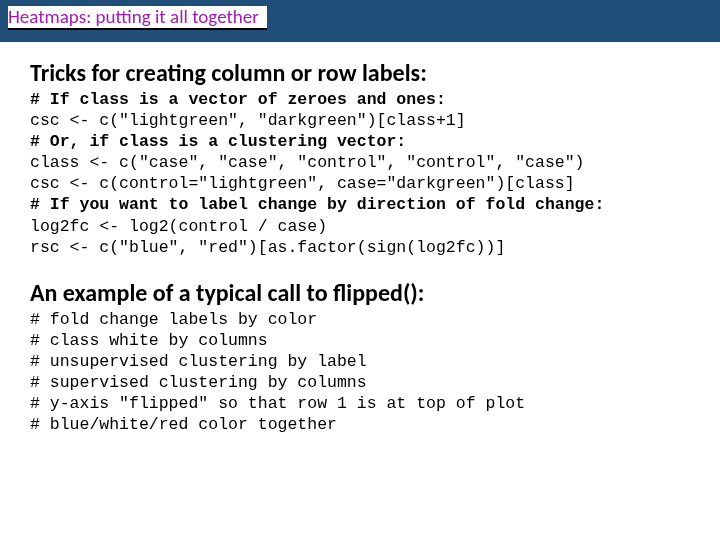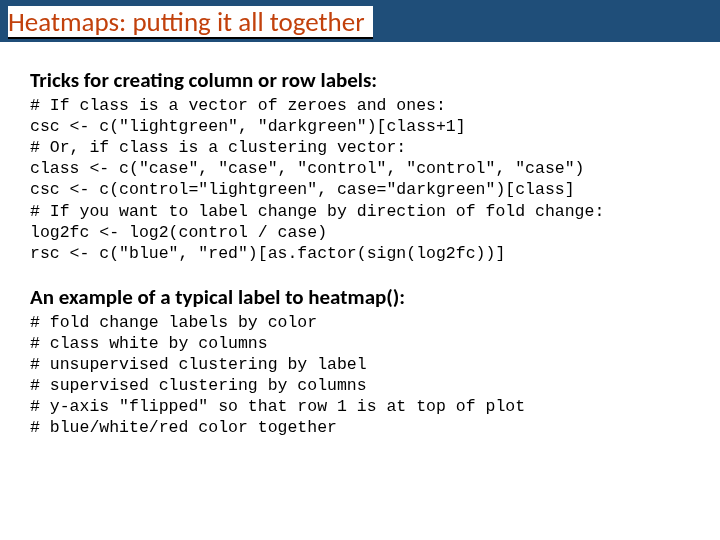--- a/index.html
+++ b/index.html
@@ -12,46 +12,46 @@
     overflow: hidden;
   }
   .titlebar {
     background: #1f4e79;
     height: 42px;
   }
   .title {
     position: relative;
     top: -36px;
     left: 8px;
-    font-size: 27px;
-    color: #c2410c;
+    font-size: 19px;
+    color: #a21caf;
     background: #fff;
     display: inline-block;
     padding: 0 8px 0 0;
     border-bottom: 2px solid #000;
     line-height: 1.15;
   }
   .content {
     padding: 6px 28px 0 30px;
     position: relative;
     top: -24px;
   }
   .section-heading {
-    font-size: 21px;
+    font-size: 24px;
     font-weight: bold;
     margin-top: 10px;
     margin-bottom: 2px;
   }
   .code {
     font-family: "Courier New", Courier, monospace;
     font-size: 16.5px;
     line-height: 1.28;
     white-space: pre;
   }
-  .code b { font-weight: normal; }
+  .code b { font-weight: bold; }
   .gap { height: 10px; }
   .gap-small { height: 6px; }
 </style>
 </head>
 <body>
 
 
 
 <div class="titlebar"></div>
 <div class="title">Heatmaps: putting it all together</div>
@@ -63,21 +63,21 @@
 <span>csc &lt;- c("lightgreen", "darkgreen")[class+1]</span>
 <b># Or, if class is a clustering vector:</b>
 <span>class &lt;- c("case", "case", "control", "control", "case")</span>
 <span>csc &lt;- c(control="lightgreen", case="darkgreen")[class]</span>
 <b># If you want to label change by direction of fold change:</b>
 <span>log2fc &lt;- log2(control / case)</span>
 <span>rsc &lt;- c("blue", "red")[as.factor(sign(log2fc))]</span></div>
 
   <div class="gap"></div>
 
-  <div class="section-heading">An example of a typical label to heatmap():</div>
+  <div class="section-heading">An example of a typical call to flipped():</div>
   <div class="code"><span># fold change labels by color</span>
 <span># class white by columns</span>
 <span># unsupervised clustering by label</span>
 <span># supervised clustering by columns</span>
 <span># y-axis "flipped" so that row 1 is at top of plot</span>
 <span># blue/white/red color together</span></div>
 
   <div class="gap-small"></div>
 
 

